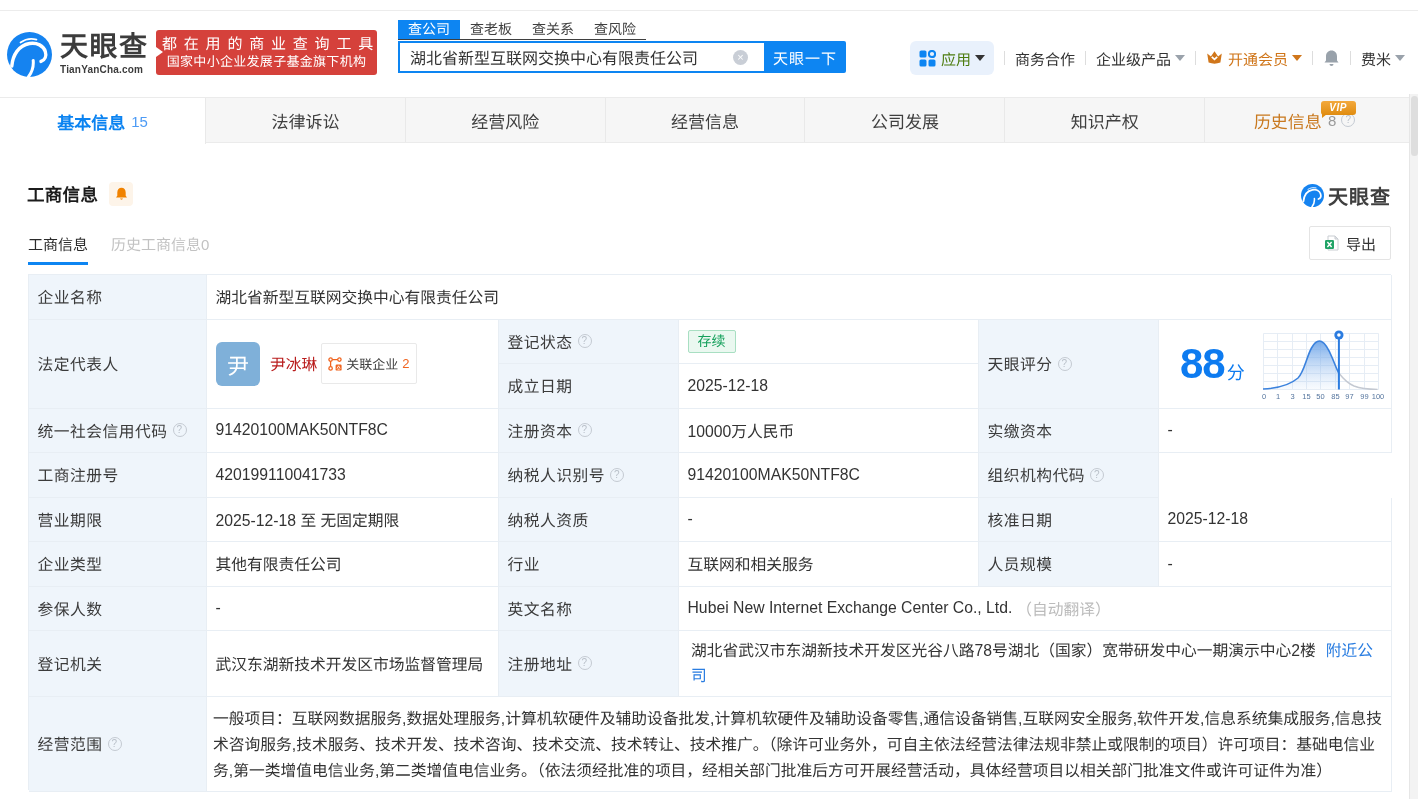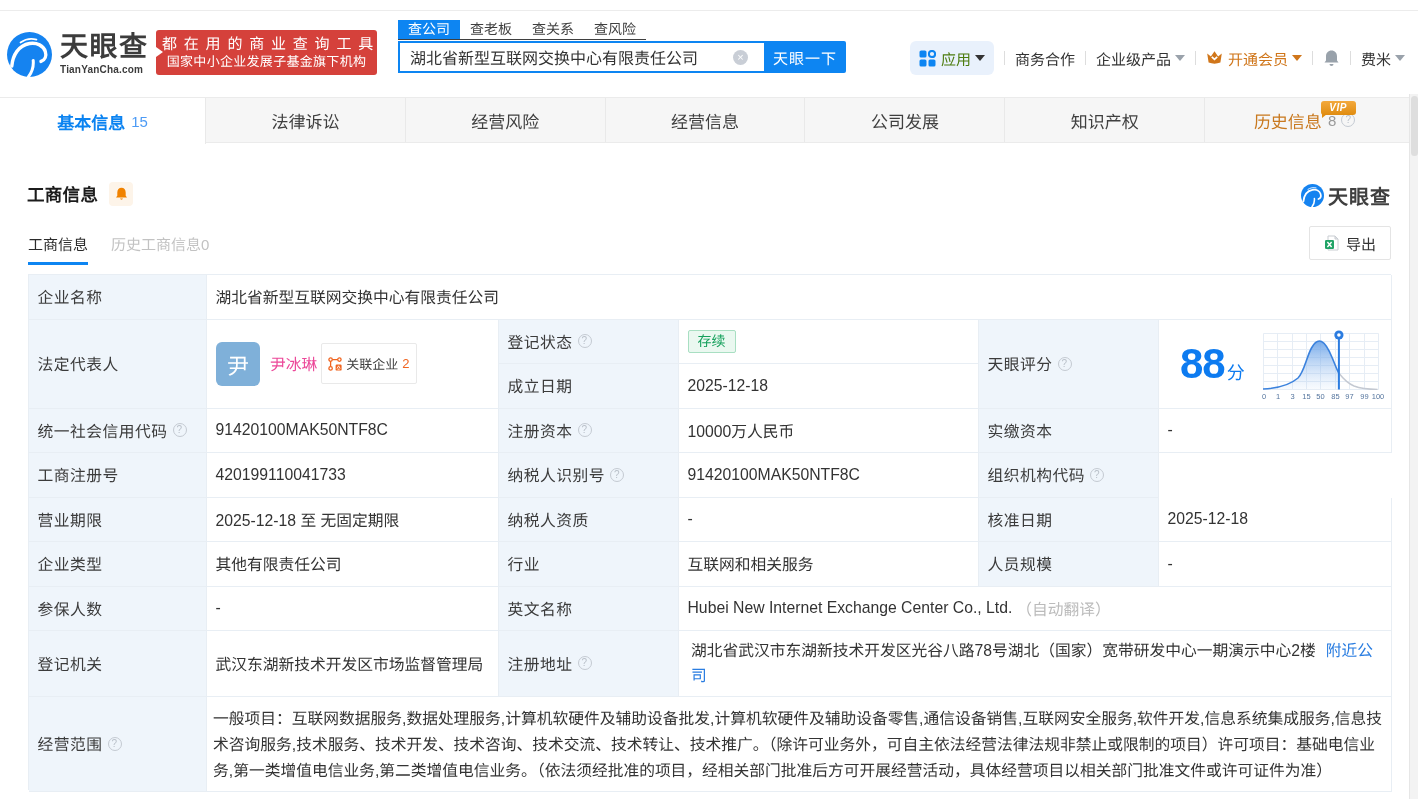--- a/index.html
+++ b/index.html
@@ -77,21 +77,21 @@
     grid-template-columns:178px 292px 180px 300px 180px 233px;
     grid-template-rows:44.5px 44.5px 44.5px 44.5px 44.5px 44.5px 44.5px 44px 66.5px 94.5px;
     border-top:1px solid #e8eef4; border-left:1px solid #e8eef4; font-size:15.75px; }
   .cell { border-right:1px solid #e8eef4; border-bottom:1px solid #e8eef4; display:flex; align-items:center; overflow:hidden; }
   .cell.lbl { background:#eff5fb; color:#3b3b3b; padding-left:8.5px; letter-spacing:0.5px; }
   .cell.val { background:#fff; color:#333; padding-left:8.5px; }
   .cell .help-ico { margin-left:5px; flex:none; }
 
   .cell.val.person-cell { padding-left:9px; }
   .avatar { width:44px; height:44px; border-radius:6px; background:#7fb0d9; color:#fff; font-size:22px; display:flex; align-items:center; justify-content:center; flex:none; }
-  .person-name { color:#ec4899; font-size:15.75px; margin-left:10px; cursor:pointer; white-space:nowrap; }
+  .person-name { color:#b91c1c; font-size:15.75px; margin-left:10px; cursor:pointer; white-space:nowrap; }
   .rel-tag { display:flex; align-items:center; height:41px; border:1px solid #e9e9e9; border-radius:2px; padding:0 6px; margin-left:4px; cursor:pointer; white-space:nowrap; }
   .rel-tag .rtxt { font-size:13px; color:#404040; margin-left:4px; }
   .rel-tag .rnum { font-size:13px; color:#f0641f; margin-left:4px; }
 
   .status-tag { display:inline-block; height:23px; line-height:21px; padding:0 9px; border:1px solid #a8dfc2; background:#eaf8f0; border-radius:2px; color:#15a05c; font-size:14px; }
 
   .cell.val.score-cell { padding-left:21px; }
   .score-num { font-size:42px; font-weight:700; color:#0d7bf0; line-height:42px; letter-spacing:-1px; }
   .score-unit { font-size:18px; color:#0d7bf0; margin:14px 0 0 2px; }
   .score-chart { margin-left:15px; }

